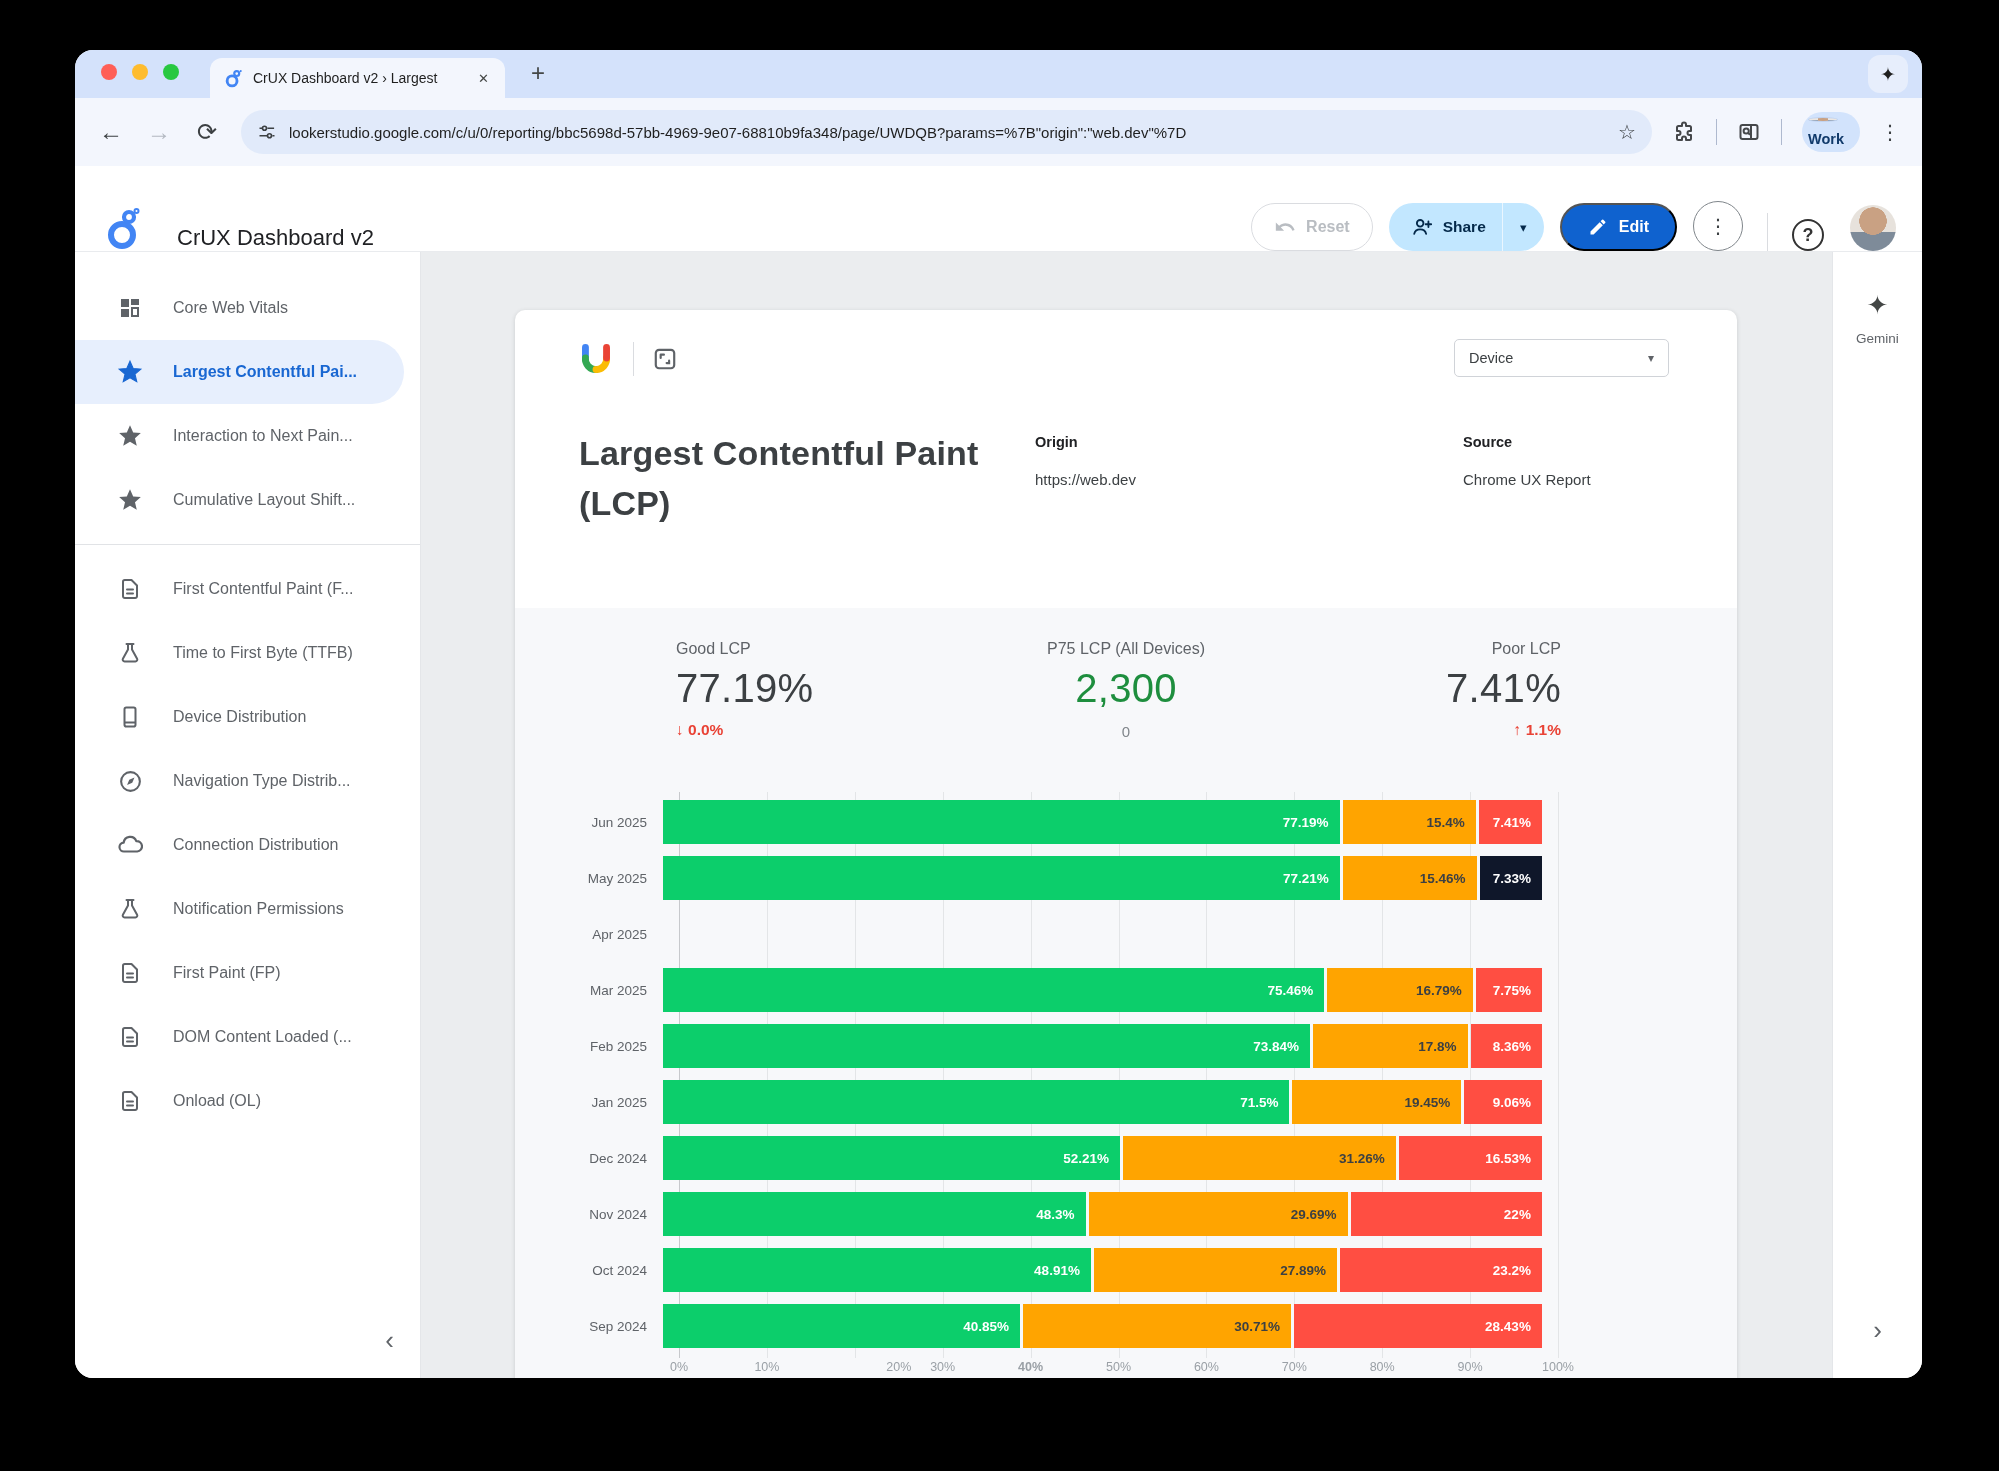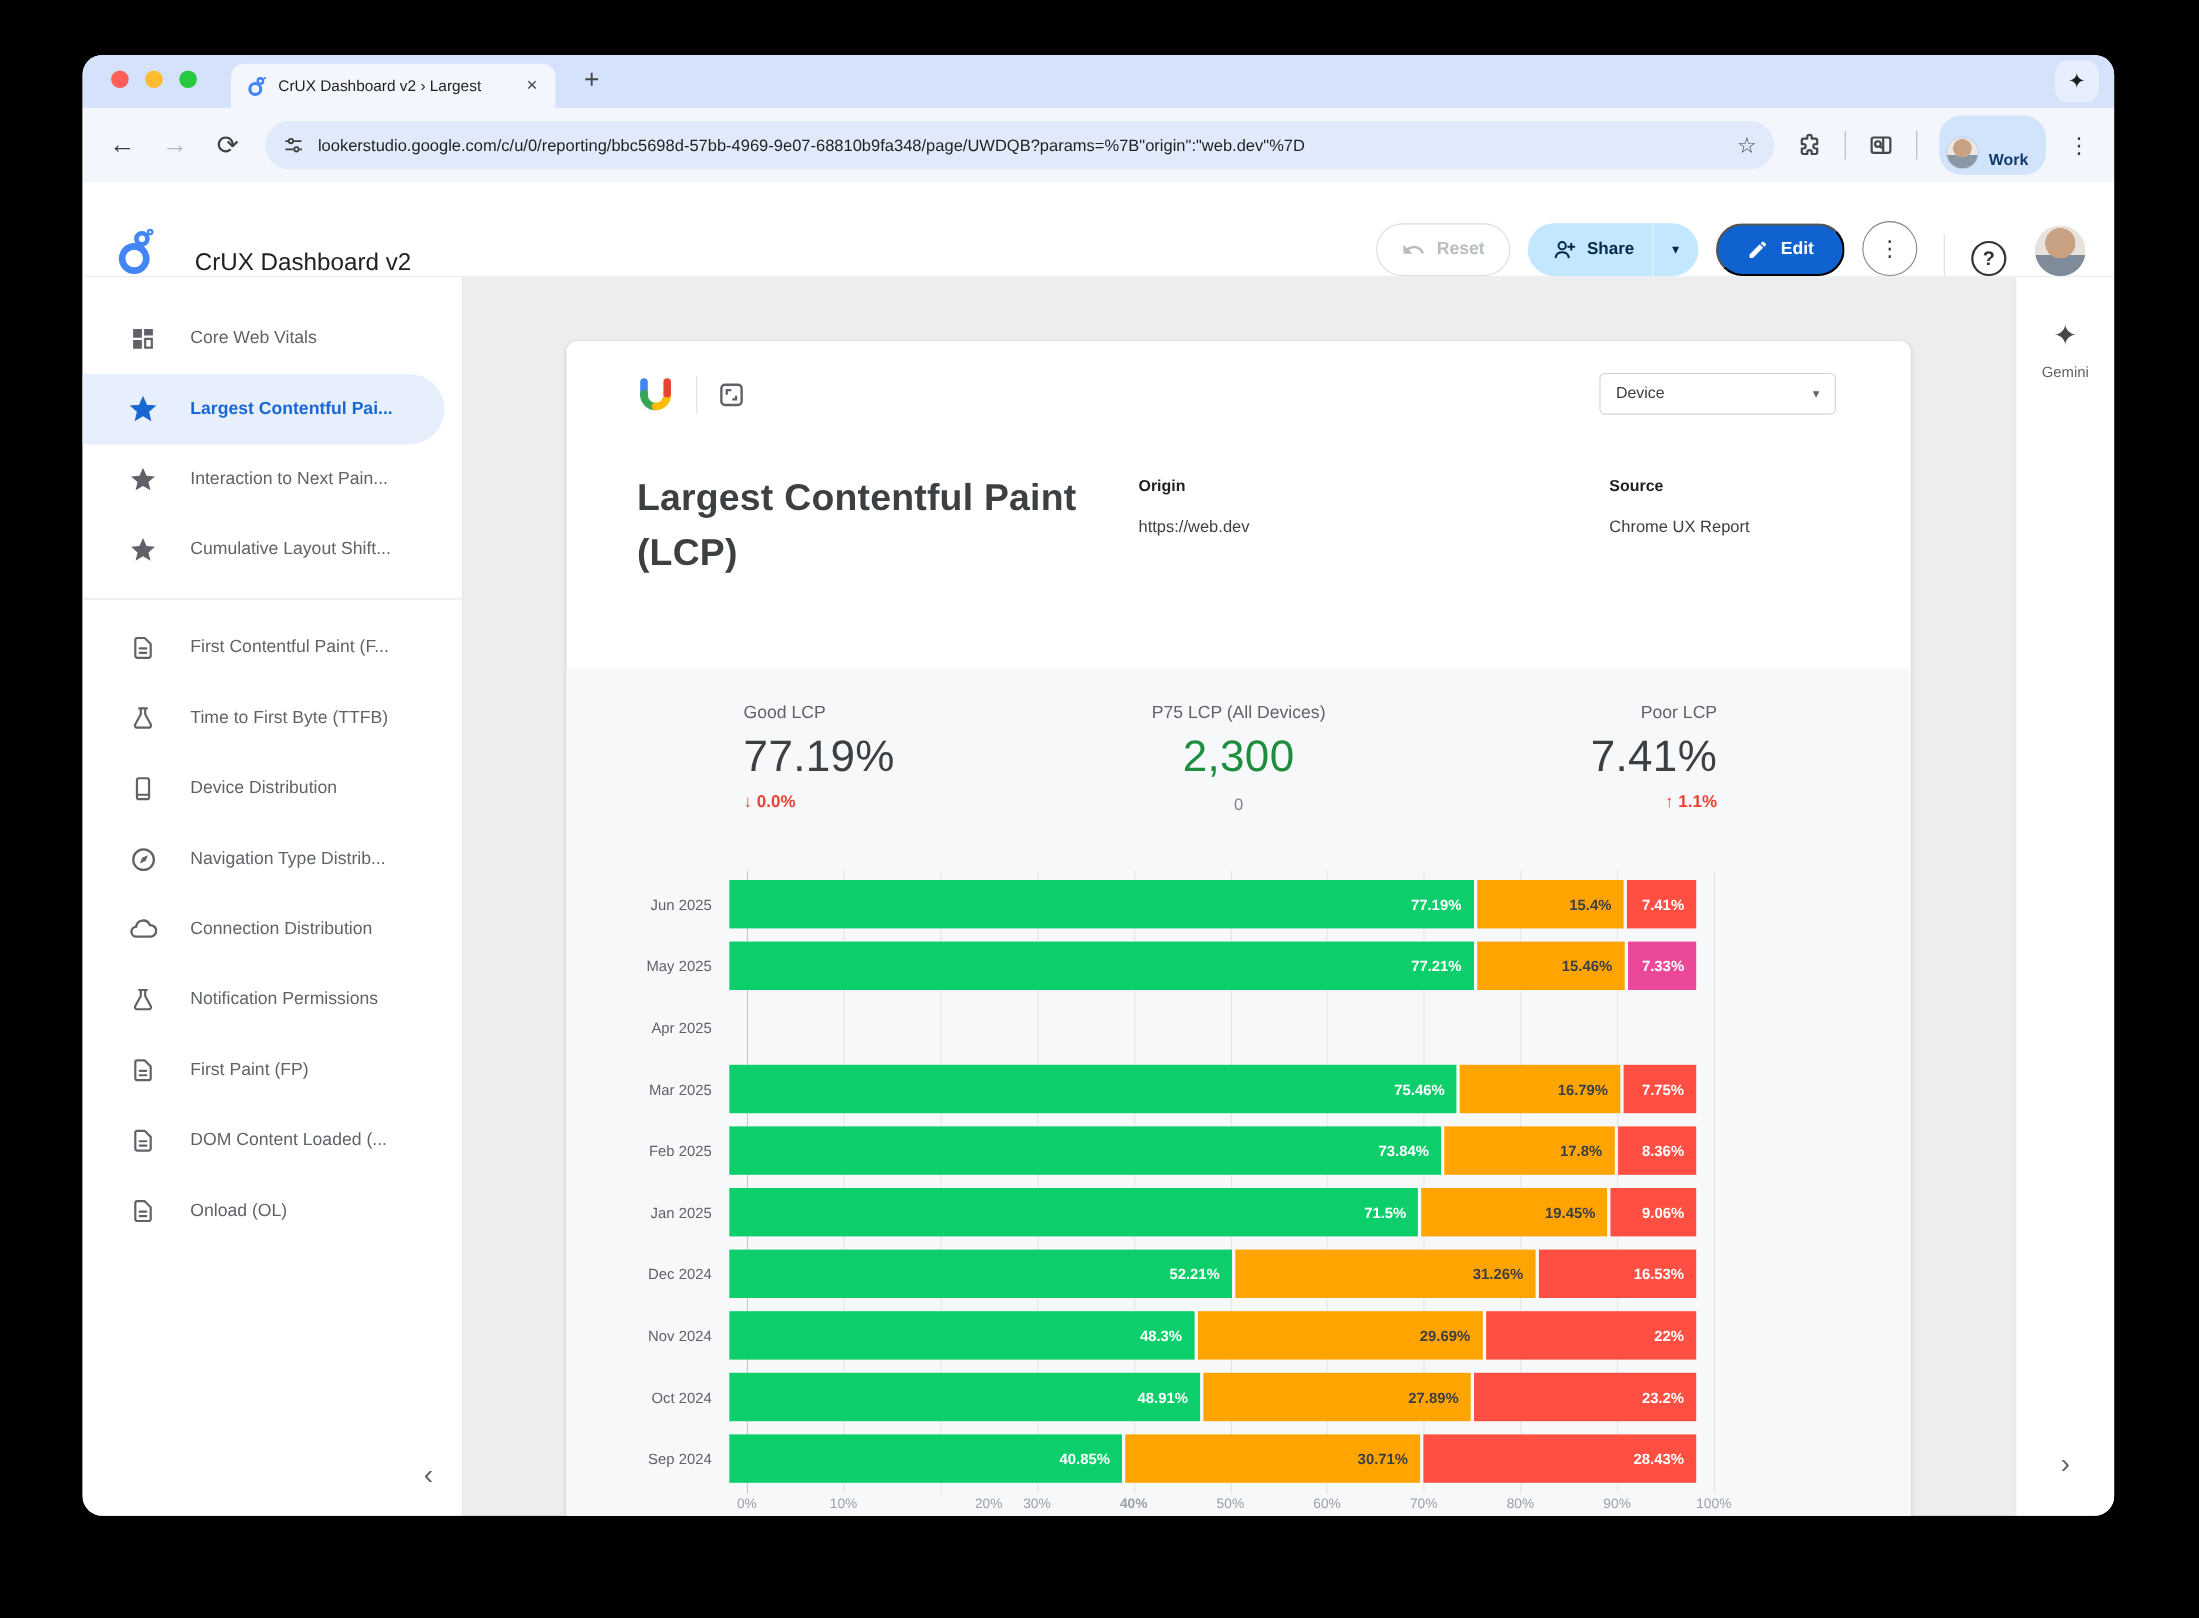--- a/index.html
+++ b/index.html
@@ -20,21 +20,21 @@
 
   
   .toolbar { height:68px; background:#f3f6fd; display:flex; align-items:center; padding:0 22px; gap:20px; flex:0 0 auto; }
   .navglyph { font-size:24px; color:#3c4043; width:28px; text-align:center; }
   .navglyph.disabled { color:#b3b9c2; }
   .urlpill { flex:1; height:44px; border-radius:22px; background:#e1eafa; display:flex; align-items:center; padding:0 16px; gap:12px; min-width:0; }
   .url-text { flex:1; font-size:15px; color:#1f1f1f; white-space:nowrap; overflow:hidden; }
   .bookmark-star { font-size:20px; color:#3c4043; }
   .tbicon { flex:0 0 auto; display:flex; align-items:center; justify-content:center; }
   .vsep { width:1px; height:26px; background:#aeb9cf; }
-  .profile-chip { height:54px; border-radius:20px; background:#d2e3fc; display:flex; align-items:flex-end; gap:9px; padding:5px 16px 5px 6px; }
+  .profile-chip { height:40px; border-radius:20px; background:#d2e3fc; display:flex; align-items:flex-start; gap:9px; padding:5px 16px 5px 6px;flex-direction:column; }
   .avatar-sm { width:30px; height:30px; border-radius:50%; background:radial-gradient(circle at 50% 35%, #c9a183 0 36%, rgba(0,0,0,0) 37%), linear-gradient(#ece7e2 0 58%, #8a97a5 58%); border:1px solid #c0d3f0; }
   .profile-name { font-size:14.5px; font-weight:700; color:#113a6b; }
   .dots { font-size:20px; color:#3c4043; letter-spacing:0; }
 
   
   .appheader { height:86px; background:#fff; display:flex; align-items:flex-end; padding:0 26px 0 30px; gap:16px; border-bottom:1px solid #e9ebee; flex:0 0 auto; }
   .app-logo { width:40px; height:44px; }
   .app-title { font-size:22px; color:#202124; font-weight:500; margin-left:16px; }
   .spacer { flex:1; }
   .pill { height:48px; border-radius:24px; display:flex; align-items:center; font-size:16px; font-weight:600; }
@@ -413,21 +413,21 @@
                 </div>
                 <div class="crow">
                   <div class="clabel">May 2025</div>
                   <div class="lane">
                     <div class="seg" style="width: calc(77.21% - 2px); background: rgb(12, 206, 107); color: rgb(255, 255, 255);">
                       <span>77.21%</span>
                     </div>
                     <div class="seg" style="width: calc(15.46% - 2px); background: rgb(255, 164, 0); color: rgb(60, 64, 67);">
                       <span>15.46%</span>
                     </div>
-                    <div class="seg" style="width: calc(7.33% - 2px); background: #ec4899; color: rgb(255, 255, 255); padding-left: 47px;">
+                    <div class="seg" style="width: calc(7.33% - 2px); background: #0f172a; color: rgb(255, 255, 255); padding-left: 47px;">
                       <span>7.33%</span>
                     </div>
                   </div>
                 </div>
                 <div class="crow">
                   <div class="clabel">Apr 2025</div>
                 </div>
                 <div class="crow">
                   <div class="clabel">Mar 2025</div>
                   <div class="lane">

